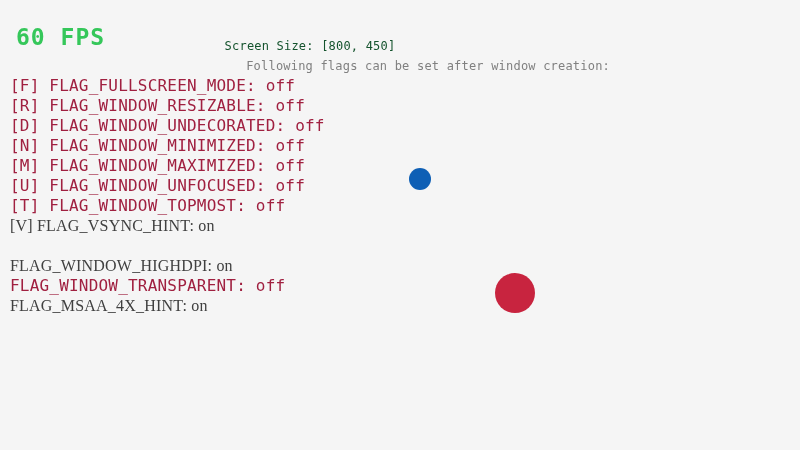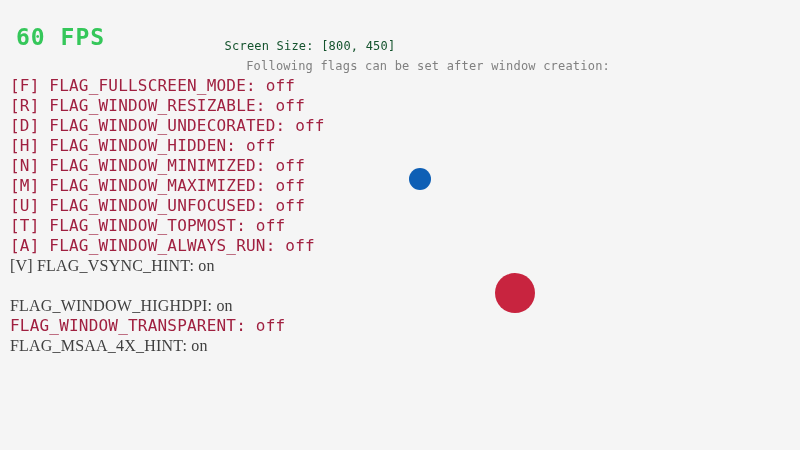--- a/index.html
+++ b/index.html
@@ -102,26 +102,24 @@
 
   <div id="info-block">
 
     <div class="text-line c-green-bright">Screen Size: [800, 450]</div>
 
     <div id="section-list">
         <div class="text-line c-gray">Following flags can be set after window creation:</div>
         <div class="flag-row state-off"><span class="key">[F]</span> <span class="name">FLAG_FULLSCREEN_MODE:</span> <span class="value">off</span></div>
         <div class="flag-row state-off"><span class="key">[R]</span> <span class="name">FLAG_WINDOW_RESIZABLE:</span> <span class="value">off</span></div>
         <div class="flag-row state-off"><span class="key">[D]</span> <span class="name">FLAG_WINDOW_UNDECORATED:</span> <span class="value">off</span></div>
-        <div class="flag-row state-off"><span class="key">[H]</span> <span class="name">FLAG_WINDOW_HIDDEN:</span> <span class="value">off</span></div>
         <div class="flag-row state-off"><span class="key">[N]</span> <span class="name">FLAG_WINDOW_MINIMIZED:</span> <span class="value">off</span></div>
         <div class="flag-row state-off"><span class="key">[M]</span> <span class="name">FLAG_WINDOW_MAXIMIZED:</span> <span class="value">off</span></div>
         <div class="flag-row state-off"><span class="key">[U]</span> <span class="name">FLAG_WINDOW_UNFOCUSED:</span> <span class="value">off</span></div>
         <div class="flag-row state-off"><span class="key">[T]</span> <span class="name">FLAG_WINDOW_TOPMOST:</span> <span class="value">off</span></div>
-        <div class="flag-row state-off"><span class="key">[A]</span> <span class="name">FLAG_WINDOW_ALWAYS_RUN:</span> <span class="value">off</span></div>
         <div class="flag-row state-on"><span class="key">[V]</span> <span class="name">FLAG_VSYNC_HINT:</span> <span class="value">on</span></div>
         <div class="spacer"></div>
         <div class="flag-row state-on"><span class="name">FLAG_WINDOW_HIGHDPI:</span> <span class="value">on</span></div>
         <div class="flag-row state-off"><span class="name">FLAG_WINDOW_TRANSPARENT:</span> <span class="value">off</span></div>
         <div class="flag-row state-on"><span class="name">FLAG_MSAA_4X_HINT:</span> <span class="value">on</span></div>
       </div>
 
   </div>
 
   <div class="ball" id="ball-blue" style="width: 22px; height: 22px; left: 409px; top: 168px; background: rgb(14, 95, 181);"></div>

